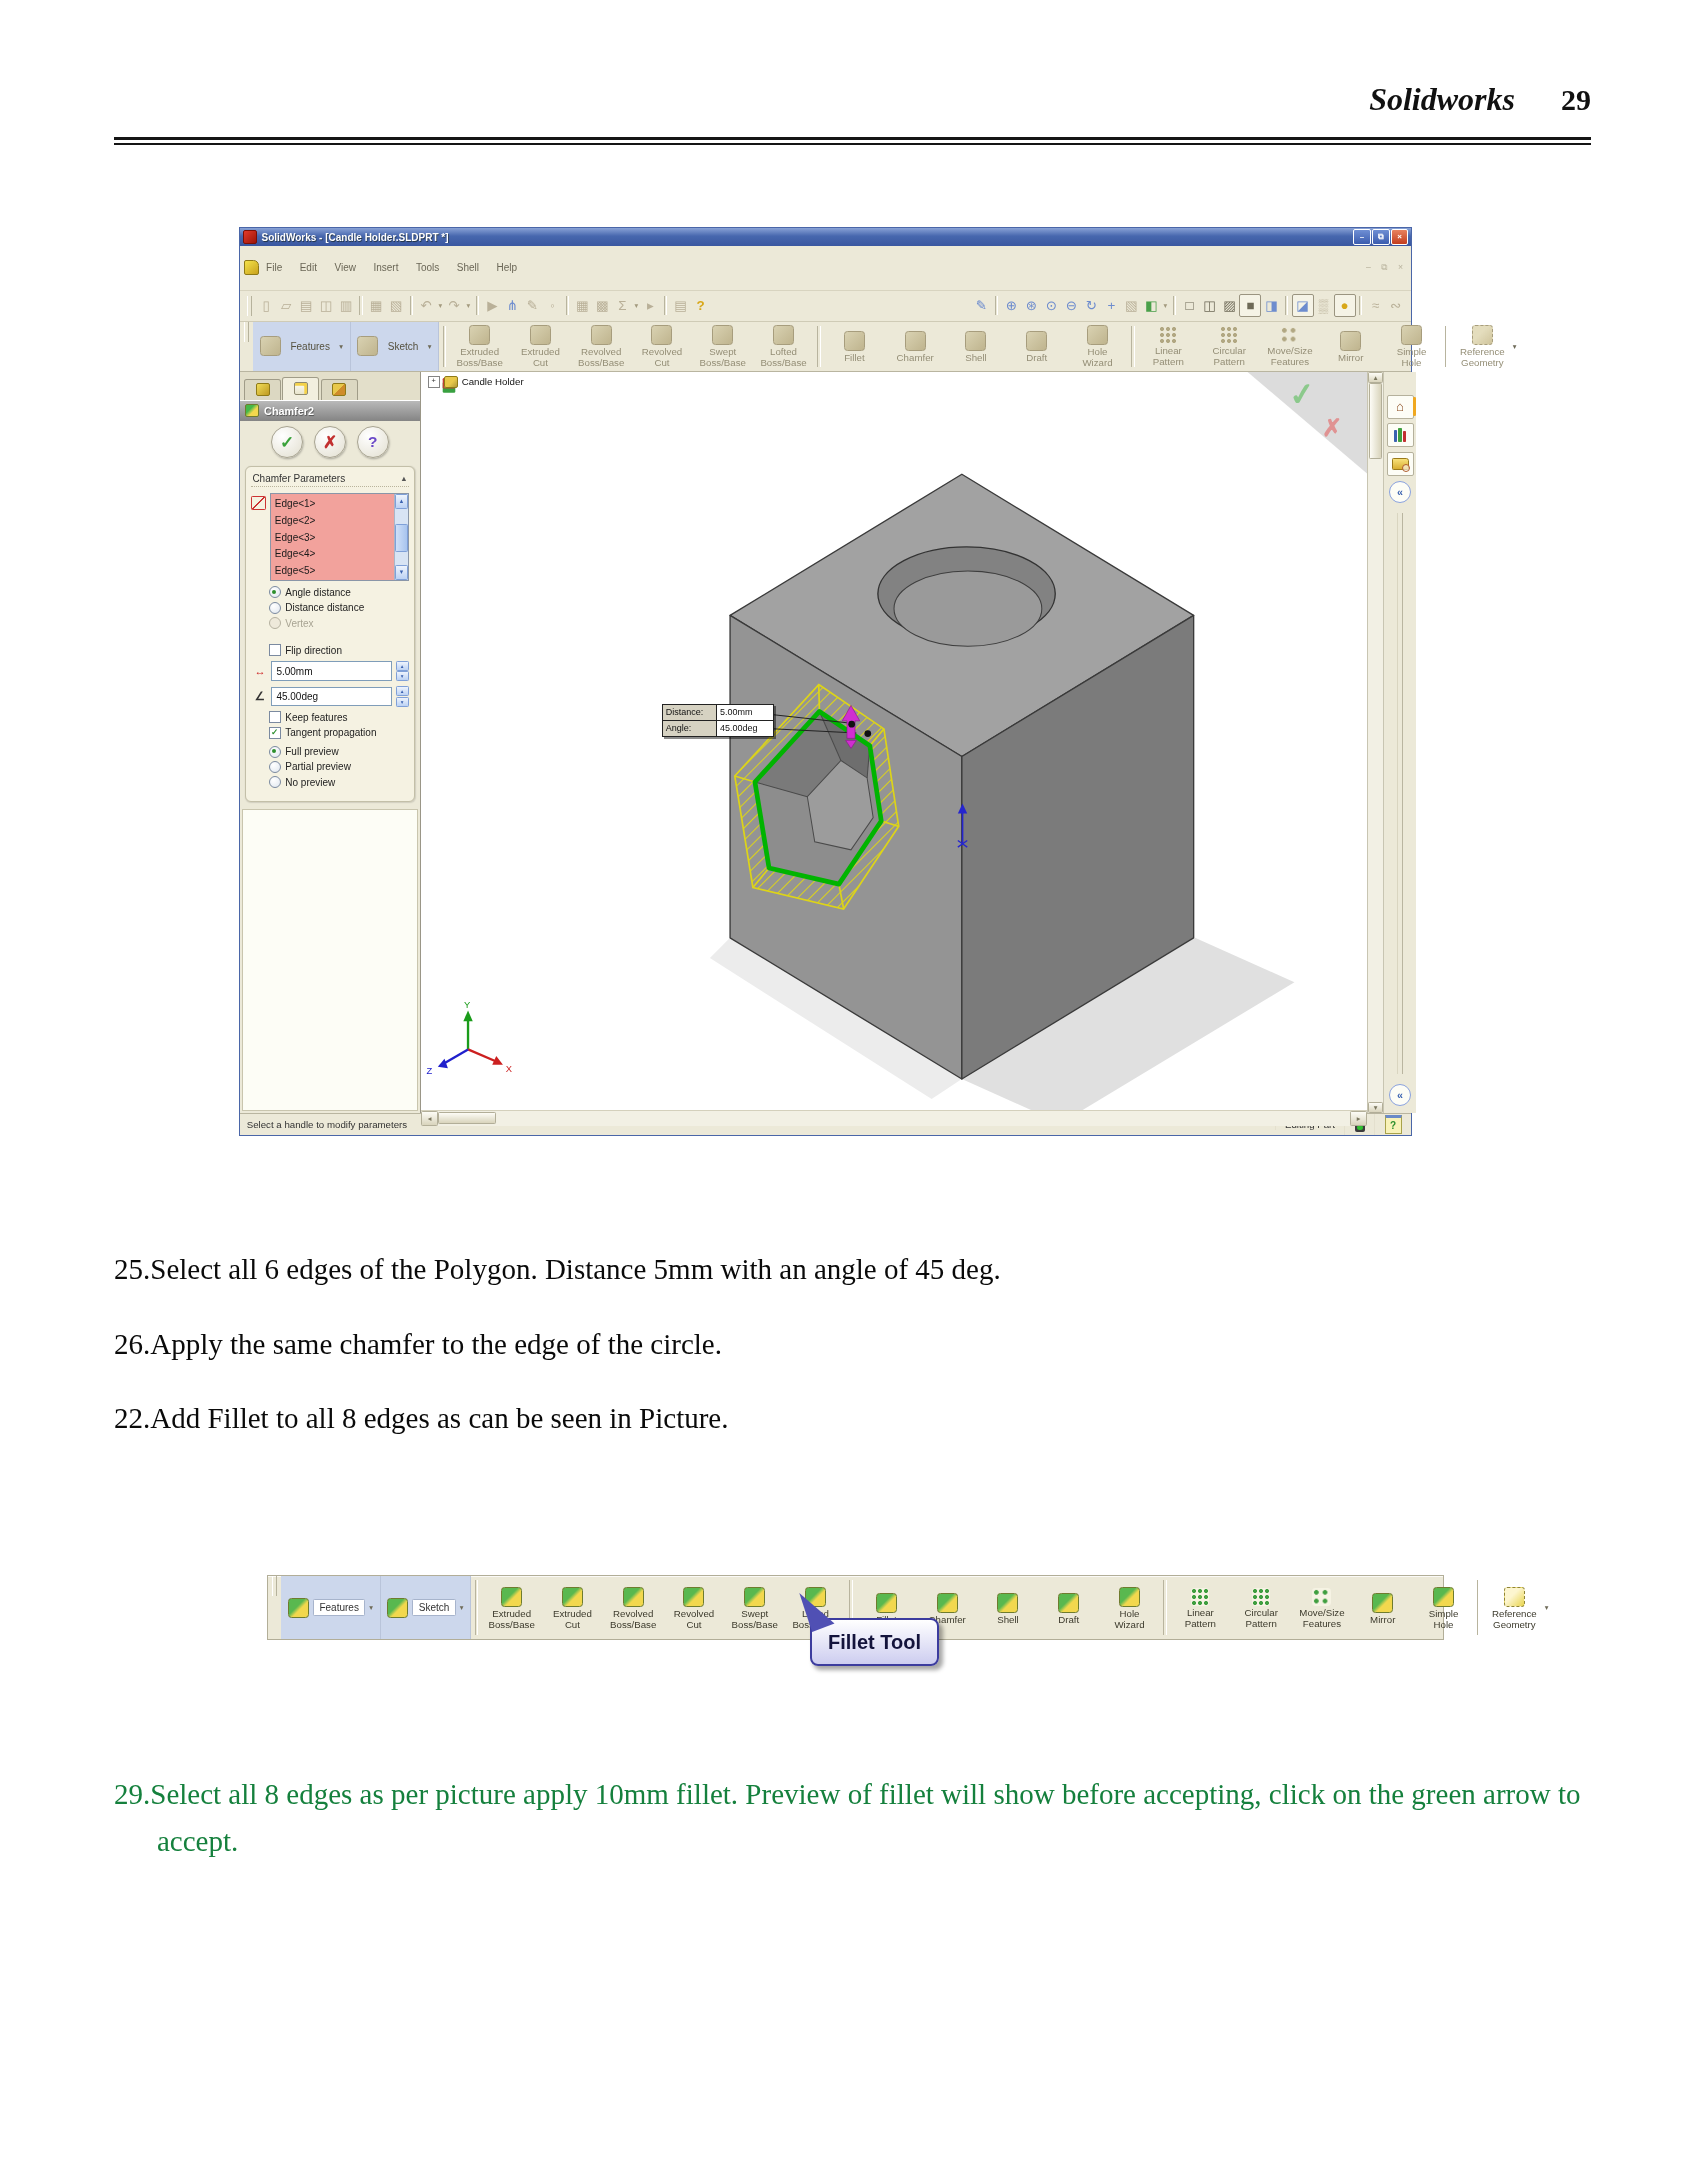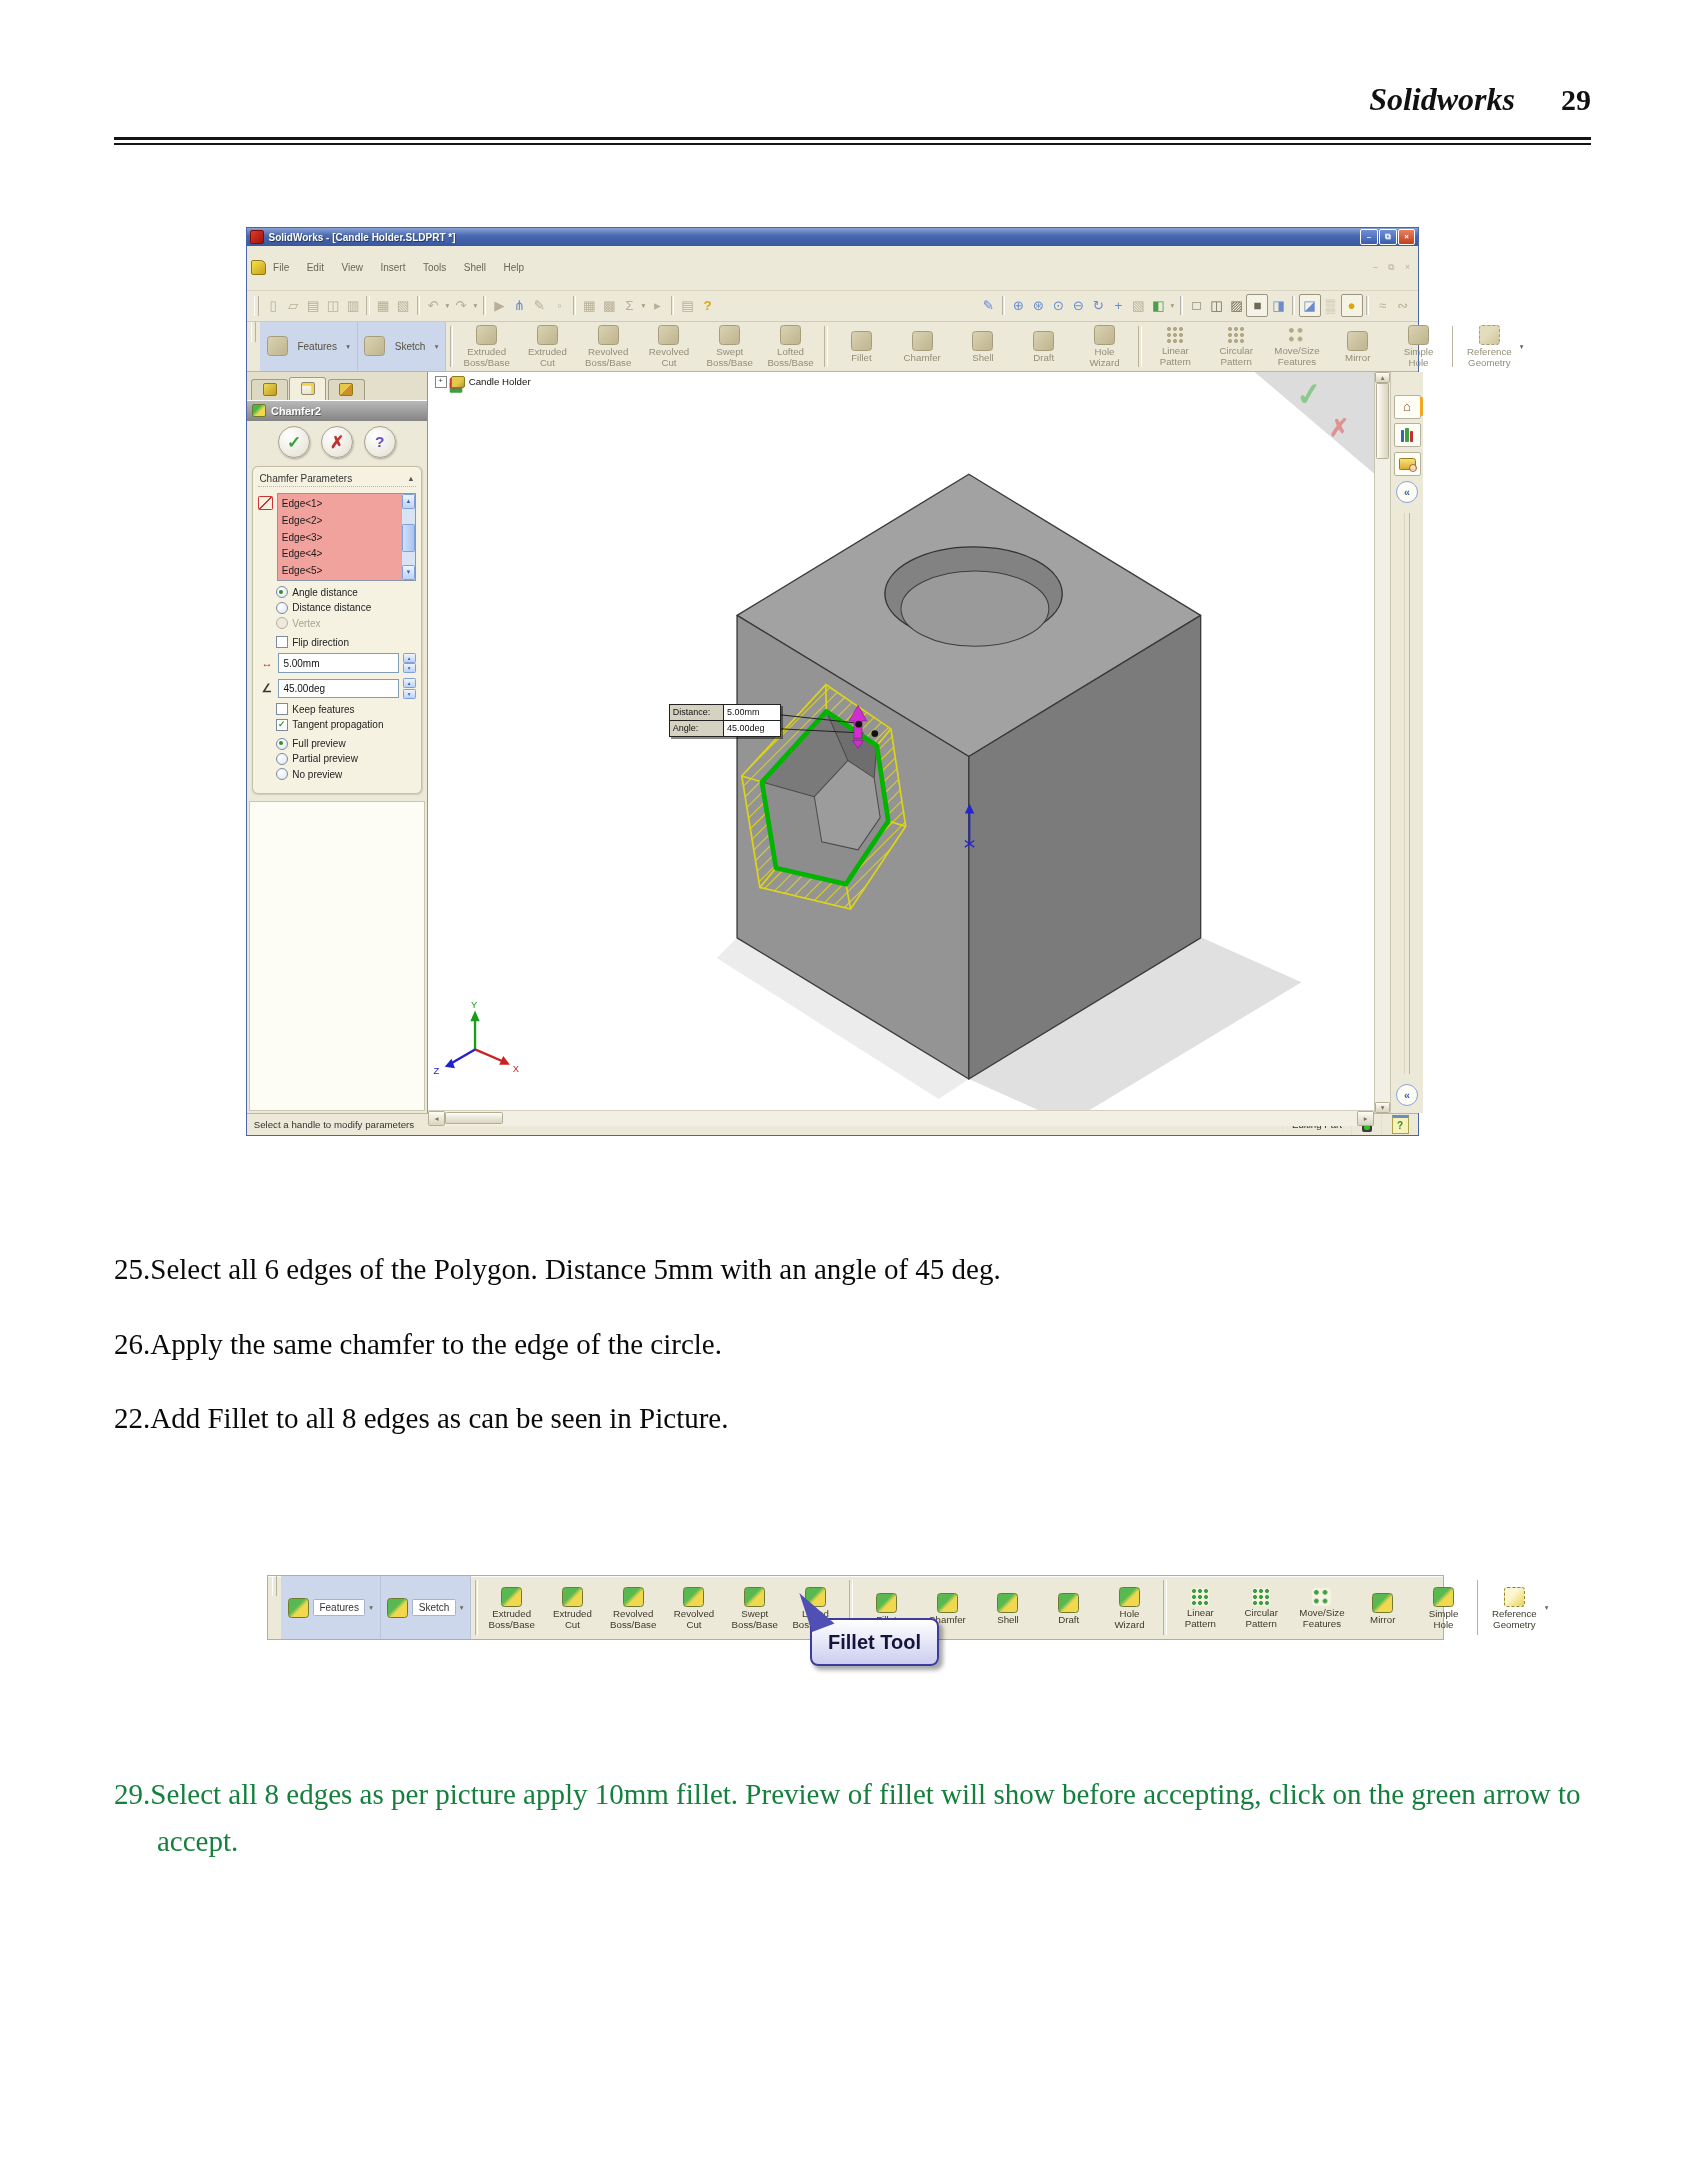--- a/index.html
+++ b/index.html
@@ -10,21 +10,21 @@
   .doc-header .ttl{font-style:italic;font-weight:bold;font-size:32px;}
   .doc-header .pg{font-weight:bold;font-size:30px;margin-left:46px;font-style:normal;}
   .hr-double{position:absolute;left:114px;right:116px;top:137px;height:3.4px;border-top:3.4px solid #151515;border-bottom:2px solid #151515;}
 
   
   .doc-body{position:absolute;left:114px;top:1251px;width:1485px;font-family:"Liberation Serif",serif;font-size:29px;color:#0a0a0a;}
   .doc-body p{margin:0 0 38px 0;line-height:1.26;}
   .p29{position:absolute;left:114px;top:1742px;width:1492px;font-family:"Liberation Serif",serif;font-size:29px;color:#15803d;line-height:1.62;padding-left:43px;text-indent:-43px;}
 
   
-  .sw-window{position:absolute;left:246px;top:227px;width:1173px;height:909px;border:1.3px solid #4a66a8;box-sizing:border-box;background:#ece9d8;display:flex;flex-direction:column;font-size:9.4px;color:#222;}
+  .sw-window{position:absolute;left:239px;top:227px;width:1173px;height:909px;border:1.3px solid #4a66a8;box-sizing:border-box;background:#ece9d8;display:flex;flex-direction:column;font-size:9.4px;color:#222;}
   .titlebar{height:18px;background:linear-gradient(#89a2d6,#4767ae 45%,#3a57a0);display:flex;align-items:center;padding:0 2.7px;flex:none;}
   .sw-logo{width:12.8px;height:12.8px;border-radius:2px;background:linear-gradient(135deg,#e23a2a,#9c1408);border:0.7px solid #7a0f06;margin-right:4px;flex:none;}
   .titlebar .t-text{color:#fff;font-weight:bold;font-size:10px;text-shadow:0.7px 0.7px 0.7px #234;white-space:nowrap;overflow:hidden;flex:1;}
   .winbtn{width:15.5px;height:13.4px;margin-left:1.3px;border:0.7px solid #fff;border-radius:2px;display:flex;align-items:center;justify-content:center;color:#fff;font-size:8px;font-weight:bold;flex:none;}
   .winbtn.min,.winbtn.restore{background:linear-gradient(#6f8fd4,#3b5cae);}
   .winbtn.close{background:linear-gradient(#e8825f,#c33d1d);}
 
   .menubar{height:19.5px;background:#ece9d8;display:flex;align-items:center;padding:12px 4px;border-bottom:0.7px solid #d8d4c0;flex:none;}
   .glove{width:13.4px;height:13.4px;background:linear-gradient(140deg,#f4e24a,#c9a21c);border:0.7px solid #8f7a16;border-radius:2px 5.4px 2px 2px;margin-right:6.7px;flex:none;}
   .menu-item{margin-right:17.5px;color:#6b6757;font-size:10px;}
@@ -606,21 +606,21 @@
           </label>
           <label class="pm-opt">
             <span class="radio"></span>
             <span>Distance distance</span>
           </label>
           <label class="pm-opt disabled">
             <span class="radio disabled"></span>
             <span>Vertex</span>
           </label>
 
-          <label class="pm-opt" style="margin-top:7px;">
+          <label class="pm-opt" style="margin-top:15px;">
             <span class="cbox"></span>
             <span>Flip direction</span>
           </label>
 
           <div class="field-row">
             <span class="f-ico">↔</span>
             <span class="txtfield">5.00mm</span>
             <span class="spin">
               <span>▴</span>
               <span>▾</span>

